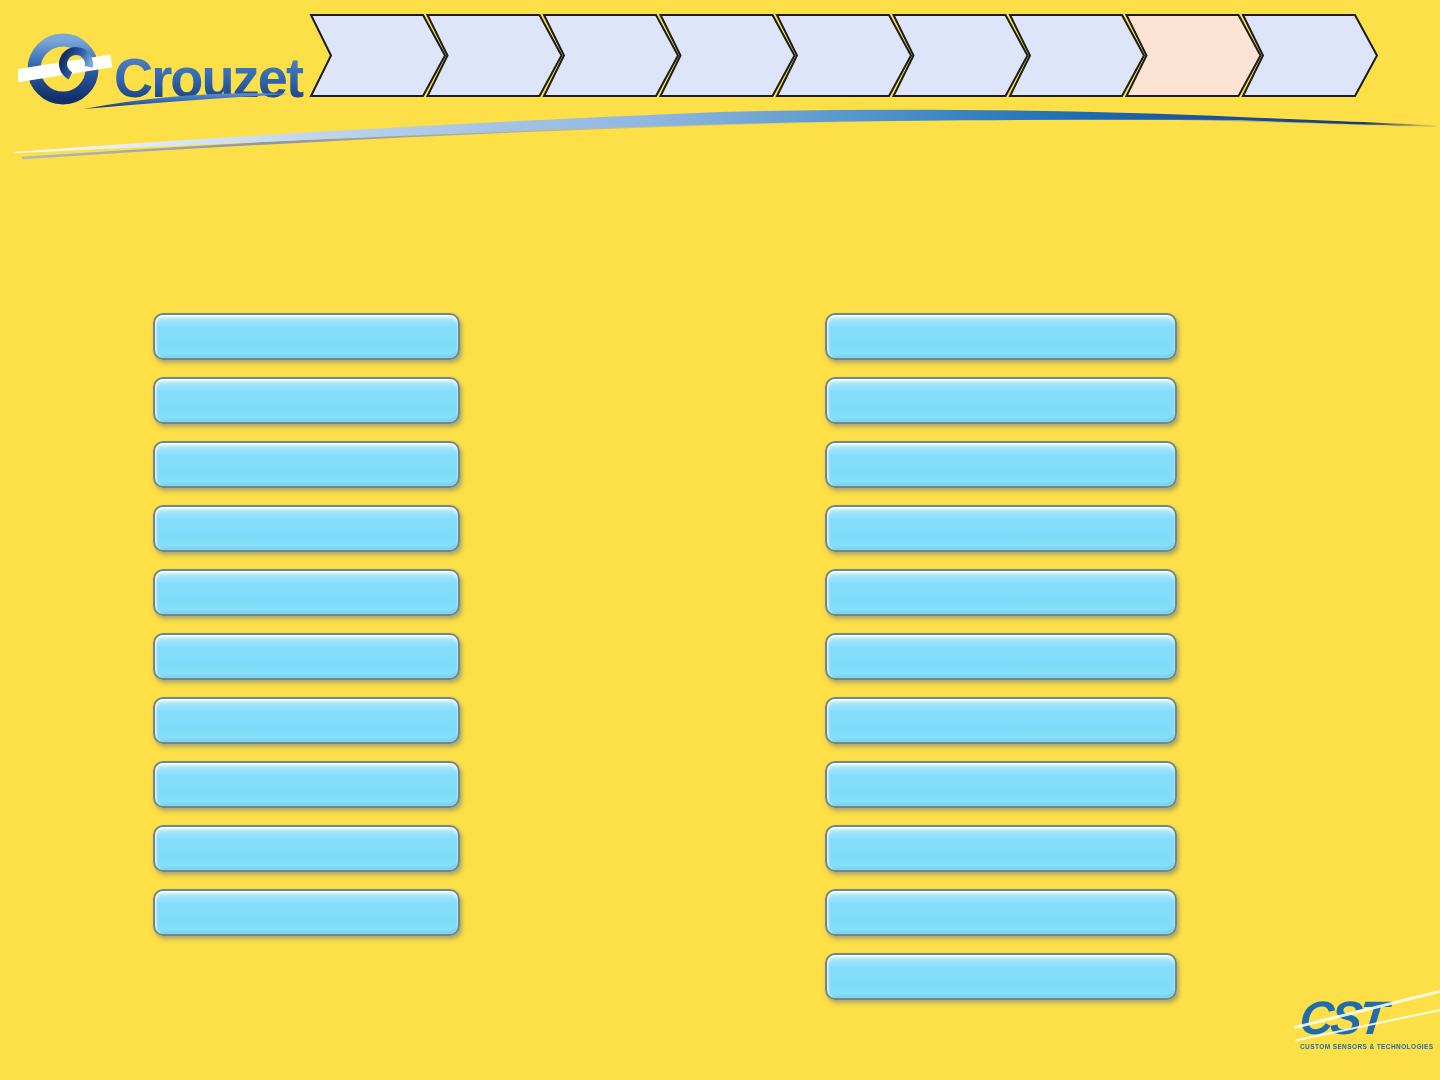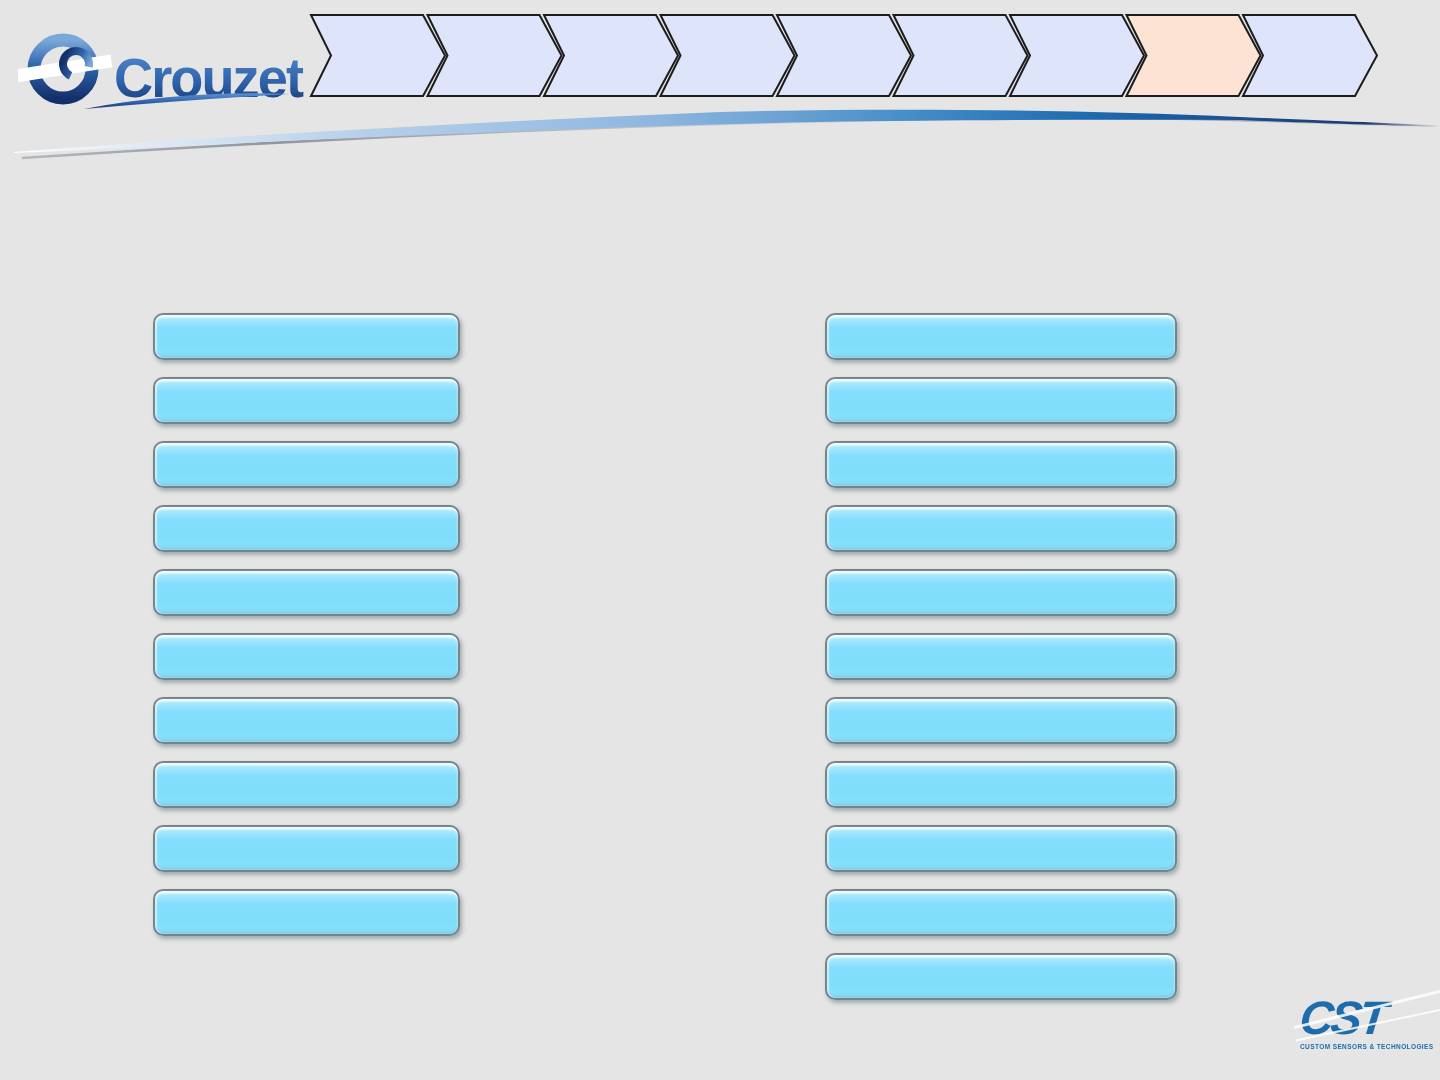--- a/index.html
+++ b/index.html
@@ -1,18 +1,18 @@
 <!DOCTYPE html>
 <html><head>
 <meta charset="utf-8">
 <style>
   html,body{margin:0;padding:0;background:#888;}
   *{box-sizing:border-box;}
   .slide{
-    position:relative;width:1440px;height:1080px;background:#e5e5e5;
+    position:relative;width:1440px;height:1080px;background:#fde047;
     overflow:hidden;font-family:"Liberation Sans",sans-serif;
   }
 
   
   .brand-logo{position:absolute;left:18px;top:22px;width:300px;height:115px;}
   .chevron-band{position:absolute;left:0;top:0;width:1440px;height:110px;}
   .header-swoosh{position:absolute;left:0;top:0;width:1440px;height:200px;pointer-events:none;}
 
   
   .pill-column{position:absolute;display:flex;flex-direction:column;gap:17px;}

